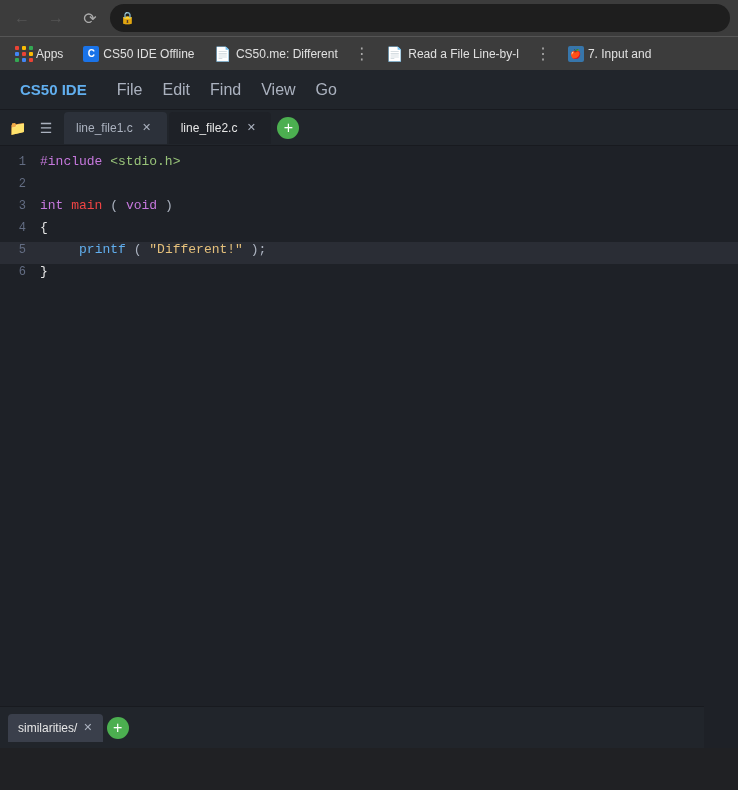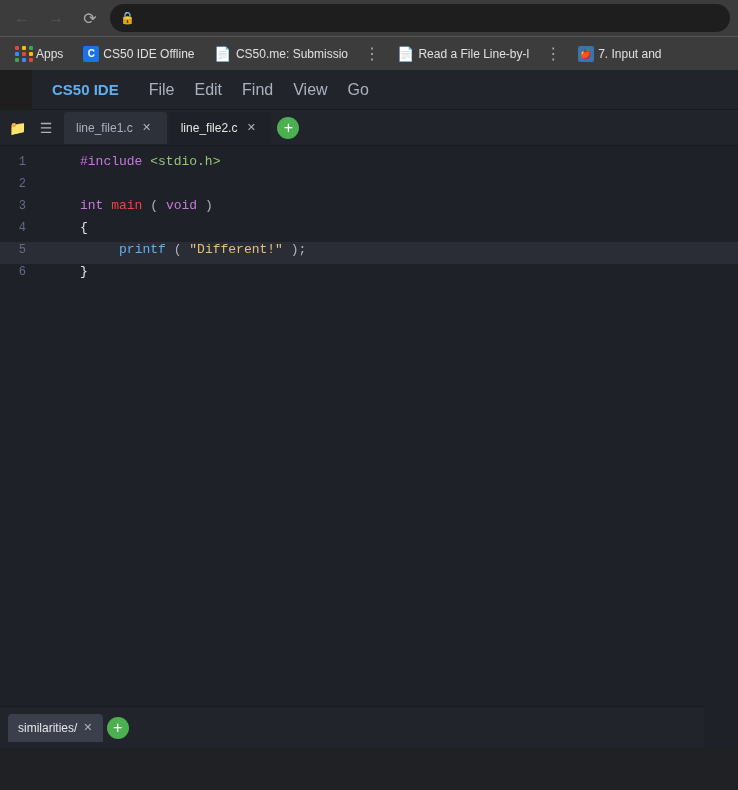--- a/index.html
+++ b/index.html
@@ -87,21 +87,20 @@
 
     
     .ide-menu-bar {
       display: flex;
       align-items: center;
       height: 40px;
       background: #21252b;
       padding: 0 20px;
       gap: 0;
       border-bottom: 1px solid #181a1f;
-      margin-left: 32px;
     }
     .ide-logo {
       color: #61afef;
       font-weight: bold;
       font-size: 15px;
       margin-right: 20px;
     }
     .menu-item {
       color: #abb2bf;
       font-size: 16px;
@@ -187,21 +186,21 @@
     .code-line.highlighted { background: #2a2d35; }
     .line-num {
       width: 40px;
       text-align: right;
       padding-right: 14px;
       color: #636d83;
       font-size: 12px;
       user-select: none;
       flex-shrink: 0;
     }
-    .code-content { color: #abb2bf; margin-left: 40px; }
+    .code-content { color: #abb2bf; }
     .kw-include { color: #c678dd; }
     .kw-header { color: #98c379; }
     .kw-int { color: #c678dd; }
     .kw-main { color: #ef4444; }
     .kw-void { color: #c678dd; }
     .kw-brace { color: #e6e6e6; }
     .kw-printf { color: #61afef; }
     .kw-string { color: #e5c07b; }
 
     
@@ -274,21 +273,21 @@
     <span>Apps</span>
   </div>
 
   <div class="bookmark-item">
     <div class="bm-favicon" style="background:#1a73e8; color:white;">C</div>
     <span>CS50 IDE Offline</span>
   </div>
 
   <div class="bookmark-item">
     <span style="font-size:14px; color:#aaa;">📄</span>
-    <span>CS50.me: Submissio</span>
+    <span>CS50.me: Different</span>
   </div>
   <span class="bm-ellipsis">⋮</span>
 
   <div class="bookmark-item">
     <span style="font-size:14px; color:#aaa;">📄</span>
     <span>Read a File Line-by-l</span>
   </div>
   <span class="bm-ellipsis">⋮</span>
 
   <div class="bookmark-item">

